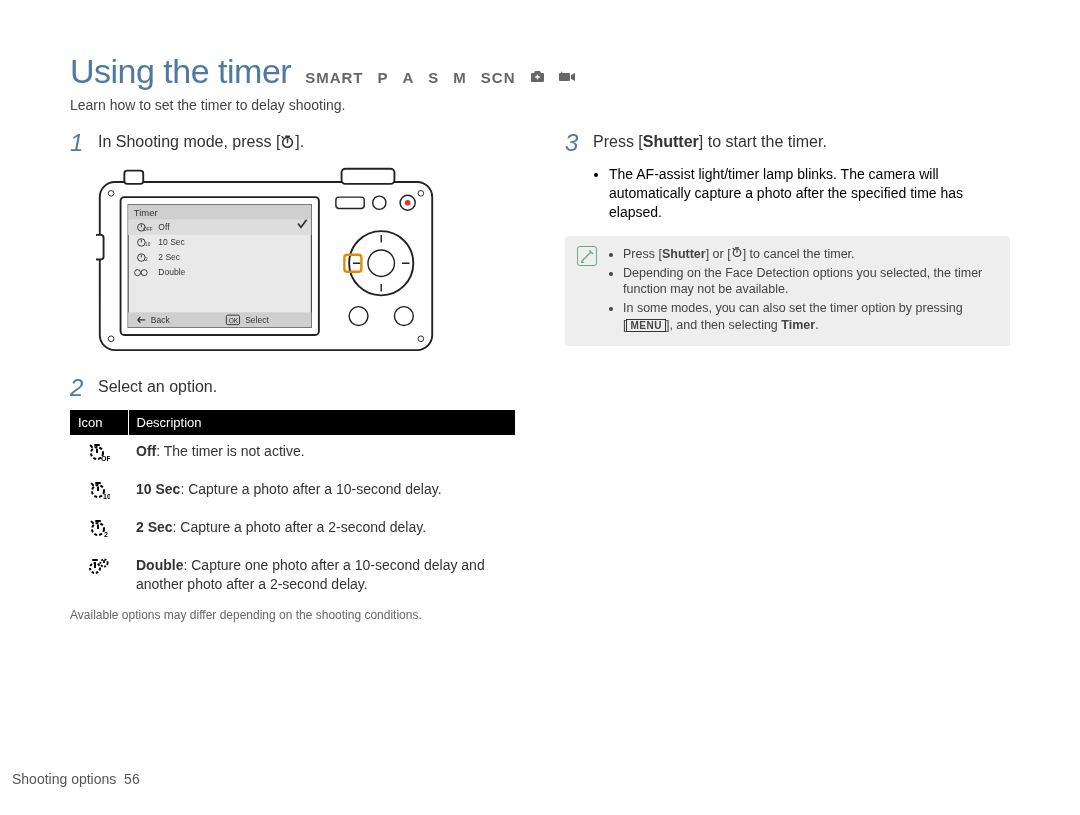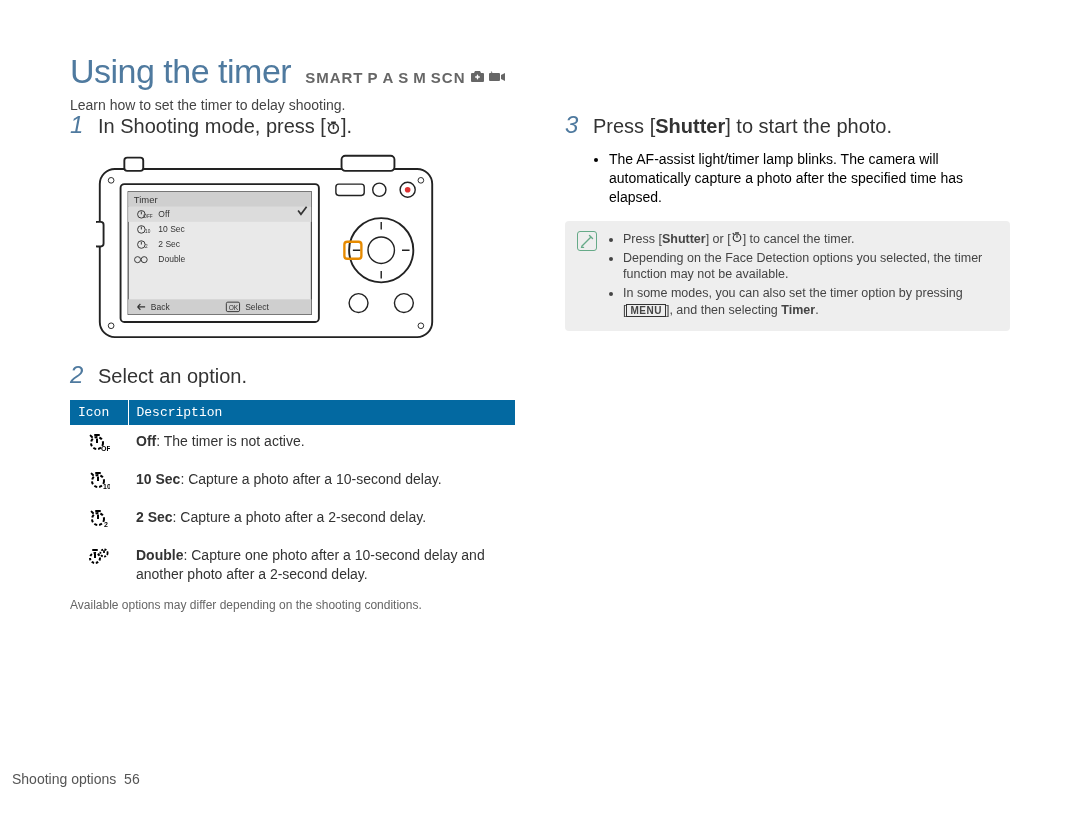--- a/index.html
+++ b/index.html
@@ -1,40 +1,40 @@
 <!DOCTYPE html>
 <html><head>
 <meta charset="utf-8">
 <style>
   * { box-sizing: border-box; margin: 0; padding: 0; }
   html, body { width: 1080px; height: 815px; font-family: Arial, Helvetica, sans-serif; color: #333; background: #fff; }
   .page { padding: 52px 70px 16px 70px; position: relative; height: 100%; }
   .title-row { display: flex; align-items: baseline; gap: 14px; margin-bottom: 6px; }
   .title { font-size: 34px; font-weight: 400; color: #4f7a9f; letter-spacing: -0.5px; }
-  .modes { font-size: 15px; font-weight: 700; color: #666; letter-spacing: 1px; display: flex; align-items: center; gap: 4px; }
+  .modes { font-size: 15px; font-weight: 700; color: #666; letter-spacing: 1px; display: flex; align-items: center; gap: 14px; }
   .modes span { font-family: "Arial Narrow", Arial, sans-serif; }
   .mode-icon { font-size: 14px; color: #666; }
-  .subtitle { font-size: 14px; color: #444; }
+  .subtitle { font-size: 14px; color: #444; margin-bottom: 18px; }
   .cols { display: flex; gap: 50px; }
   .col { flex: 1; }
   .step { display: flex; gap: 10px; margin-bottom: 10px; }
   .step-num { font-size: 24px; font-style: italic; color: #4f7a9f; font-weight: 400; line-height: 1; min-width: 18px; }
-  .step-text { font-size: 20px; color: #333; line-height: 1.35; }
+  .step-text { font-size: 16px; color: #333; line-height: 1.35; }
   .step-text b { font-weight: 700; }
   .timer-btn-icon { display:inline-block; vertical-align: -2px; }
   .camera-wrap { margin: 8px 0 18px 26px; }
   .bullets { margin: 6px 0 0 26px; font-size: 14px; color: #000000; line-height: 1.35; }
   .bullets li { list-style: disc; margin-left: 18px; margin-bottom: 2px; }
   .note-box { display:flex; gap:10px; background:#eee; border-radius:4px; padding:10px 12px; margin-top:14px; font-size:12.5px; color:#444; line-height:1.35;justify-content:center; }
   .note-icon { flex:none; width:20px; height:20px; border:1.5px solid #6a8; border-radius:3px; display:flex; align-items:center; justify-content:center; color:#6a8; font-size:13px; }
   .note-box ul { list-style: disc; margin-left:16px; }
   .note-box li { margin-bottom:2px; }
   .menu-label { border:1px solid #333; padding:0 3px; font-size:10px; font-weight:700; letter-spacing:0.5px; }
   table.opts { width: 100%; border-collapse: collapse; margin: 6px 0 8px 0; font-size: 14px; }
-  table.opts th { background:#0369a1; color:#fff; font-weight:400; text-align:left; padding:5px 8px; font-size:13px;font-family:Liberation Mono, monospace; }
+  table.opts th { background:#000000; color:#fff; font-weight:400; text-align:left; padding:5px 8px; font-size:13px; }
   table.opts th:first-child { width: 58px; border-right:1px solid #fff; }
   table.opts td { padding:7px 8px; vertical-align: top; line-height:1.3; }
   table.opts td:first-child { text-align:center; }
   .small-note { font-size:12px; color:#666; margin-top:4px; }
   .footer { position:absolute; bottom:28px; left:12px; right:0; font-size:14px; color:#555; }
   
   .camera-svg { width: 340px; height: auto; }
 </style>
 </head>
 <body>
@@ -199,21 +199,21 @@
       </tbody>
         </table>
 
       <div class="small-note">Available options may differ depending on the shooting conditions.</div>
     </div>
 
     <div class="col">
       <div class="step">
         <div class="step-num">3</div>
         <div class="step-text">
-          <span>Press [</span><b>Shutter</b><span>] to start the photo.</span>
+          <span>Press [</span><b>Shutter</b><span>] to start the timer.</span>
         </div>
       </div>
       <ul class="bullets">
         <li>The AF-assist light/timer lamp blinks. The camera will automatically capture a photo after the specified time has elapsed.</li>
       </ul>
 
       <div class="note-box">
         <div class="note-icon">
           <svg width="14" height="14" viewBox="0 0 14 14">
               <path d="M2 12 11 3M11 3l-1.5-1.5M11 3l1.5 1.5M2 12l-0.5 2 2-0.5" stroke="#6a8" stroke-width="1.4" fill="none" stroke-linecap="round" stroke-linejoin="round"></path>

